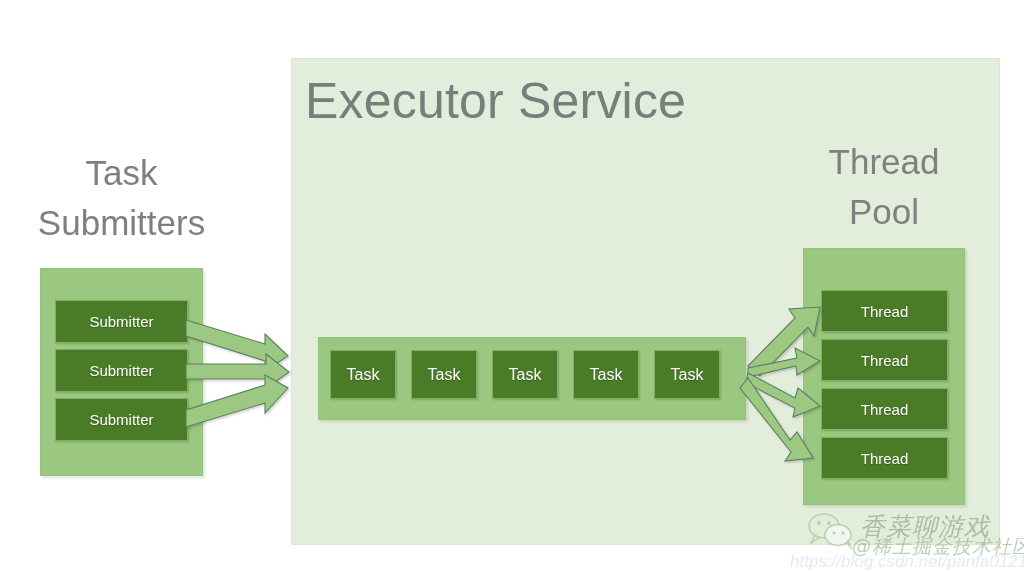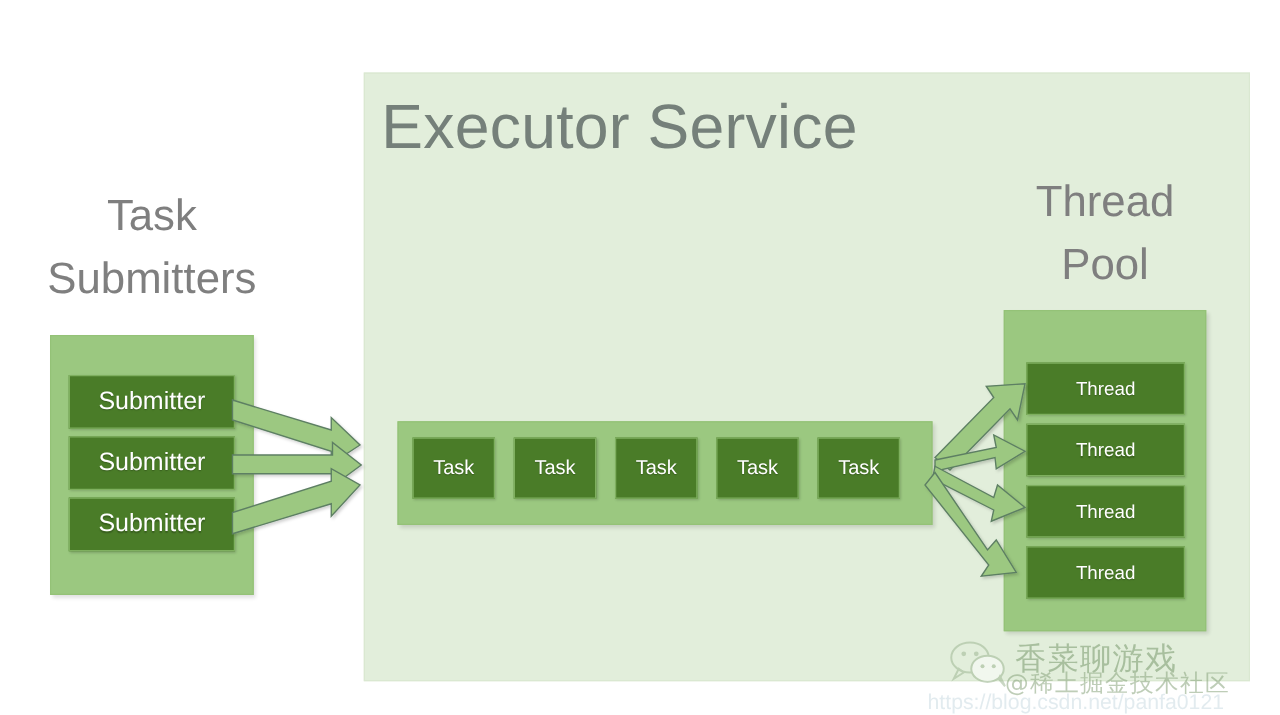--- a/index.html
+++ b/index.html
@@ -54,42 +54,43 @@
 
   
   .item-box {
     position: absolute;
     background: #4a7c28;
     border: 1px solid #7fb05f;
     color: #ffffff;
     display: flex;
     align-items: center;
     justify-content: center;
-    font-size: 20px;
+    font-size: 15px;
     box-shadow: 1px 1px 2px rgba(0,0,0,0.18);
     text-shadow: 0 1px 1px rgba(0,0,0,0.25);
   }
   .submitter-box { left: 55px;  width: 133px; height: 43px; }
   .task-box      { top: 350px;  width: 66px;  height: 49px; font-size: 16px; }
   .thread-box    { left: 821px; width: 127px; height: 42px; font-size: 15px; }
 
   
   .arrow-layer {
     position: absolute; left: 0; top: 0;
     width: 1024px; height: 572px;
     pointer-events: none;
   }
   .arrow-shape { fill: #9cc881; stroke: #5d7f63; stroke-width: 1.1; }
 
   
   .watermark {
     position: absolute;
-    left: 752px; top: 508px;
+    left: 800px; top: 508px;
     width: 224px; height: 60px;
     opacity: 0.55;
+    font-style: italic;
   }
   .wm-logo {
     position: absolute; left: 5px; top: 4px;
     width: 52px; height: 38px;
   }
   .wm-line1 {
     position: absolute; left: 60px; top: 2px;
     font-size: 25px; color: #7a9a6e;
     white-space: nowrap; letter-spacing: 1px;
     font-family: "DejaVu Sans", sans-serif;

